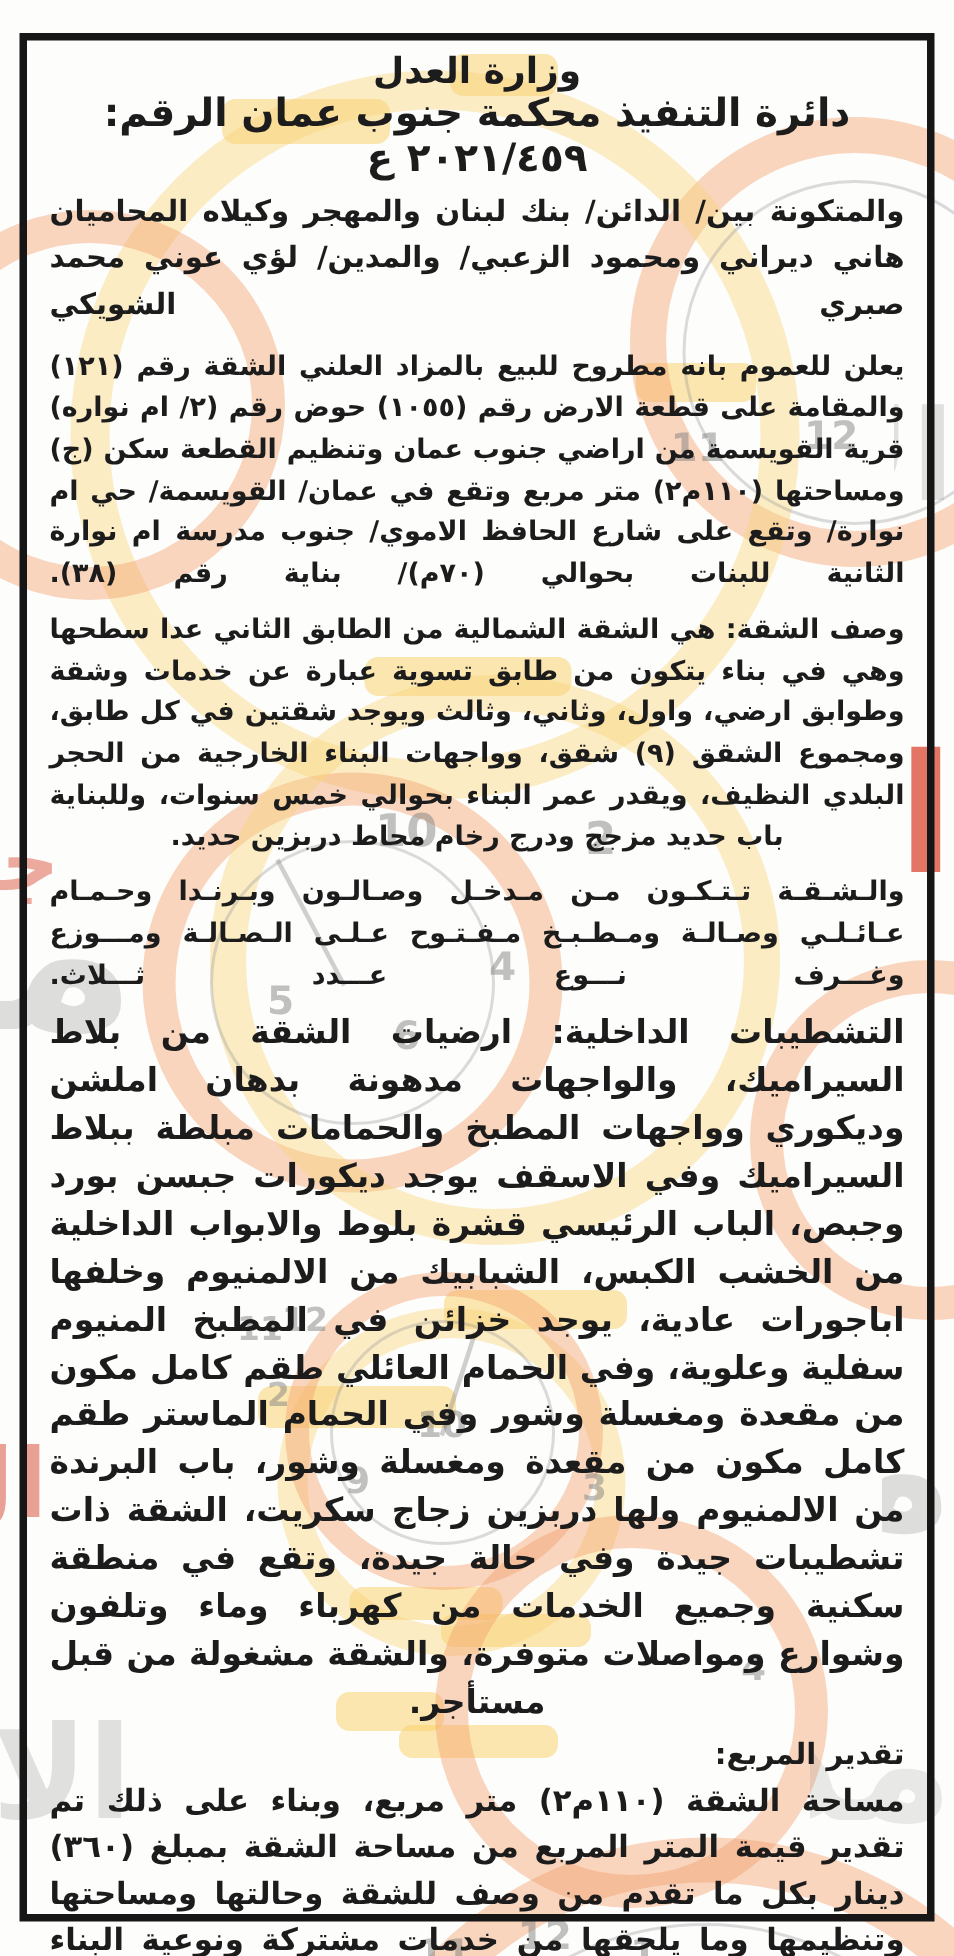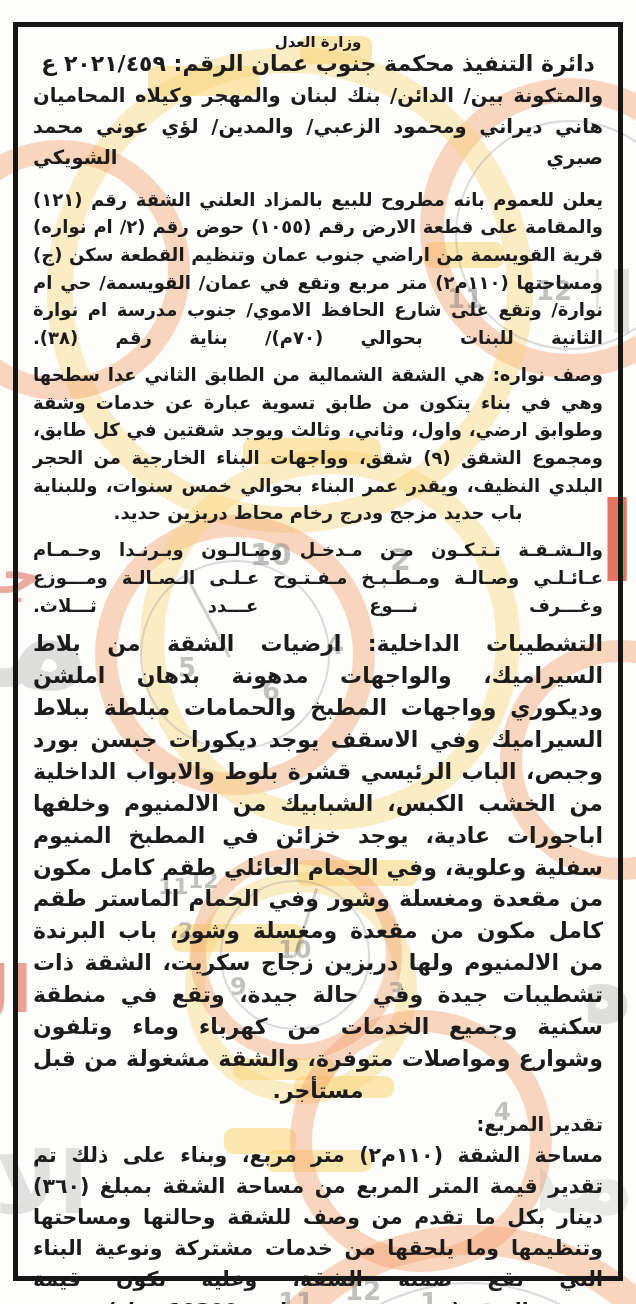--- a/index.html
+++ b/index.html
@@ -17,22 +17,22 @@
   .wm-hl { position:absolute; border-radius:9px; }
   .wm-hand { position:absolute; width:3px; background:rgba(120,120,120,0.35); transform-origin:50% 100%; }
   
   .notice-box {
     position:absolute; left:13px; top:22px; width:610px; height:1259px;
     border:5px solid #161616; box-sizing:border-box;
     padding:6px 15px 0 15px; z-index:1; direction:rtl;
   }
   .notice-box p { margin:0; }
   .t-center { text-align:center; }
-  .ministry   { font-size:15px; font-weight:bold; margin:4px 0 2px; }
-  .dept       { font-size:22px; font-weight:bold; margin:0 0 8px; }
+  .ministry   { font-size:24px; font-weight:bold; margin:4px 0 2px; }
+  .dept       { font-size:26px; font-weight:bold; margin:0 0 8px; }
   .headline   { font-size:23.5px; font-weight:bold; line-height:1.88; text-align:justify; text-align-last:justify; }
   .parties    { font-size:19.5px; font-weight:bold; line-height:1.6; text-align:justify; text-align-last:justify; margin:4px 0 12px !important; }
   .body-p     { font-size:18px; font-weight:bold; line-height:1.54; text-align:justify; margin-bottom:9px !important; }
   .last-just  { text-align-last:justify; }
   .last-cent  { text-align-last:center; }
   .fin-p      { font-size:22px; font-weight:bold; line-height:1.45; text-align:justify; text-align-last:center; margin-bottom:6px !important; }
   .val-head   { font-size:19.5px; font-weight:bold; margin:6px 0 4px !important; }
   .val-p      { font-size:20.5px; font-weight:bold; line-height:1.52; text-align:justify; text-align-last:justify; }
   .center-line{ font-size:20px; font-weight:bold; line-height:1.55; text-align:center; }
 </style>
@@ -99,21 +99,21 @@
 
     <p class="ministry t-center">وزارة العدل</p>
 
     <p class="dept t-center">دائرة التنفيذ محكمة جنوب عمان الرقم: ٢٠٢١/٤٥٩ ع</p>
 
 
     <p class="parties">والمتكونة بين/ الدائن/ بنك لبنان والمهجر وكيلاه المحاميان هاني ديراني ومحمود الزعبي/ والمدين/ لؤي عوني محمد صبري الشويكي</p>
 
     <p class="body-p last-just">يعلن للعموم بانه مطروح للبيع بالمزاد العلني الشقة رقم (١٢١) والمقامة على قطعة الارض رقم (١٠٥٥) حوض رقم (٢/ ام نواره) قرية القويسمة من اراضي جنوب عمان وتنظيم القطعة سكن (ج) ومساحتها (١١٠م٢) متر مربع وتقع في عمان/ القويسمة/ حي ام نوارة/ وتقع على شارع الحافظ الاموي/ جنوب مدرسة ام نوارة الثانية للبنات بحوالي (٧٠م)/ بناية رقم (٣٨).</p>
 
-    <p class="body-p last-cent"><span>وصف نواره:</span> <span>هي الشقة الشمالية من الطابق الثاني عدا سطحها وهي في بناء يتكون من طابق تسوية عبارة عن خدمات وشقة وطوابق ارضي، واول، وثاني، وثالث ويوجد شقتين في كل طابق، ومجموع الشقق (٩) شقق، وواجهات البناء الخارجية من الحجر البلدي النظيف، ويقدر عمر البناء بحوالي خمس سنوات، وللبناية باب حديد مزجج ودرج رخام محاط دربزين حديد.</span></p>
+    <p class="body-p last-cent"><span>وصف الشقة:</span> <span>هي الشقة الشمالية من الطابق الثاني عدا سطحها وهي في بناء يتكون من طابق تسوية عبارة عن خدمات وشقة وطوابق ارضي، واول، وثاني، وثالث ويوجد شقتين في كل طابق، ومجموع الشقق (٩) شقق، وواجهات البناء الخارجية من الحجر البلدي النظيف، ويقدر عمر البناء بحوالي خمس سنوات، وللبناية باب حديد مزجج ودرج رخام محاط دربزين حديد.</span></p>
 
     <p class="body-p last-just">والـشـقـة تـتـكـون مـن مـدخـل وصـالـون وبـرنـدا وحـمـام عـائـلـي وصـالـة ومـطـبـخ مـفـتـوح عـلـى الـصـالـة ومـــوزع وغـــرف نـــوع عـــدد ثـــلاث.</p>
 
     <p class="fin-p"><span>التشطيبات الداخلية:</span> <span>ارضيات الشقة من بلاط السيراميك، والواجهات مدهونة بدهان املشن وديكوري وواجهات المطبخ والحمامات مبلطة ببلاط السيراميك وفي الاسقف يوجد ديكورات جبسن بورد وجبص، الباب الرئيسي قشرة بلوط والابواب الداخلية من الخشب الكبس، الشبابيك من الالمنيوم وخلفها اباجورات عادية، يوجد خزائن في المطبخ المنيوم سفلية وعلوية، وفي الحمام العائلي طقم كامل مكون من مقعدة ومغسلة وشور وفي الحمام الماستر طقم كامل مكون من مقعدة ومغسلة وشور، باب البرندة من الالمنيوم ولها دربزين زجاج سكريت، الشقة ذات تشطيبات جيدة وفي حالة جيدة، وتقع في منطقة سكنية وجميع الخدمات من كهرباء وماء وتلفون وشوارع ومواصلات متوفرة، والشقة مشغولة من قبل مستأجر.</span></p>
 
     <p class="val-head">تقدير المربع:</p>
 
     <p class="val-p">مساحة الشقة (١١٠م٢) متر مربع، وبناء على ذلك تم تقدير قيمة المتر المربع من مساحة الشقة بمبلغ (٣٦٠) دينار بكل ما تقدم من وصف للشقة وحالتها ومساحتها وتنظيمها وما يلحقها من خدمات مشتركة ونوعية البناء التي تقع ضمنه الشقة، وعليه تكون قيمة</p>
 
     <p class="center-line">الشقة (١١٠م٢ × ٣٦٠ دينار = 19300 دينار)</p>

